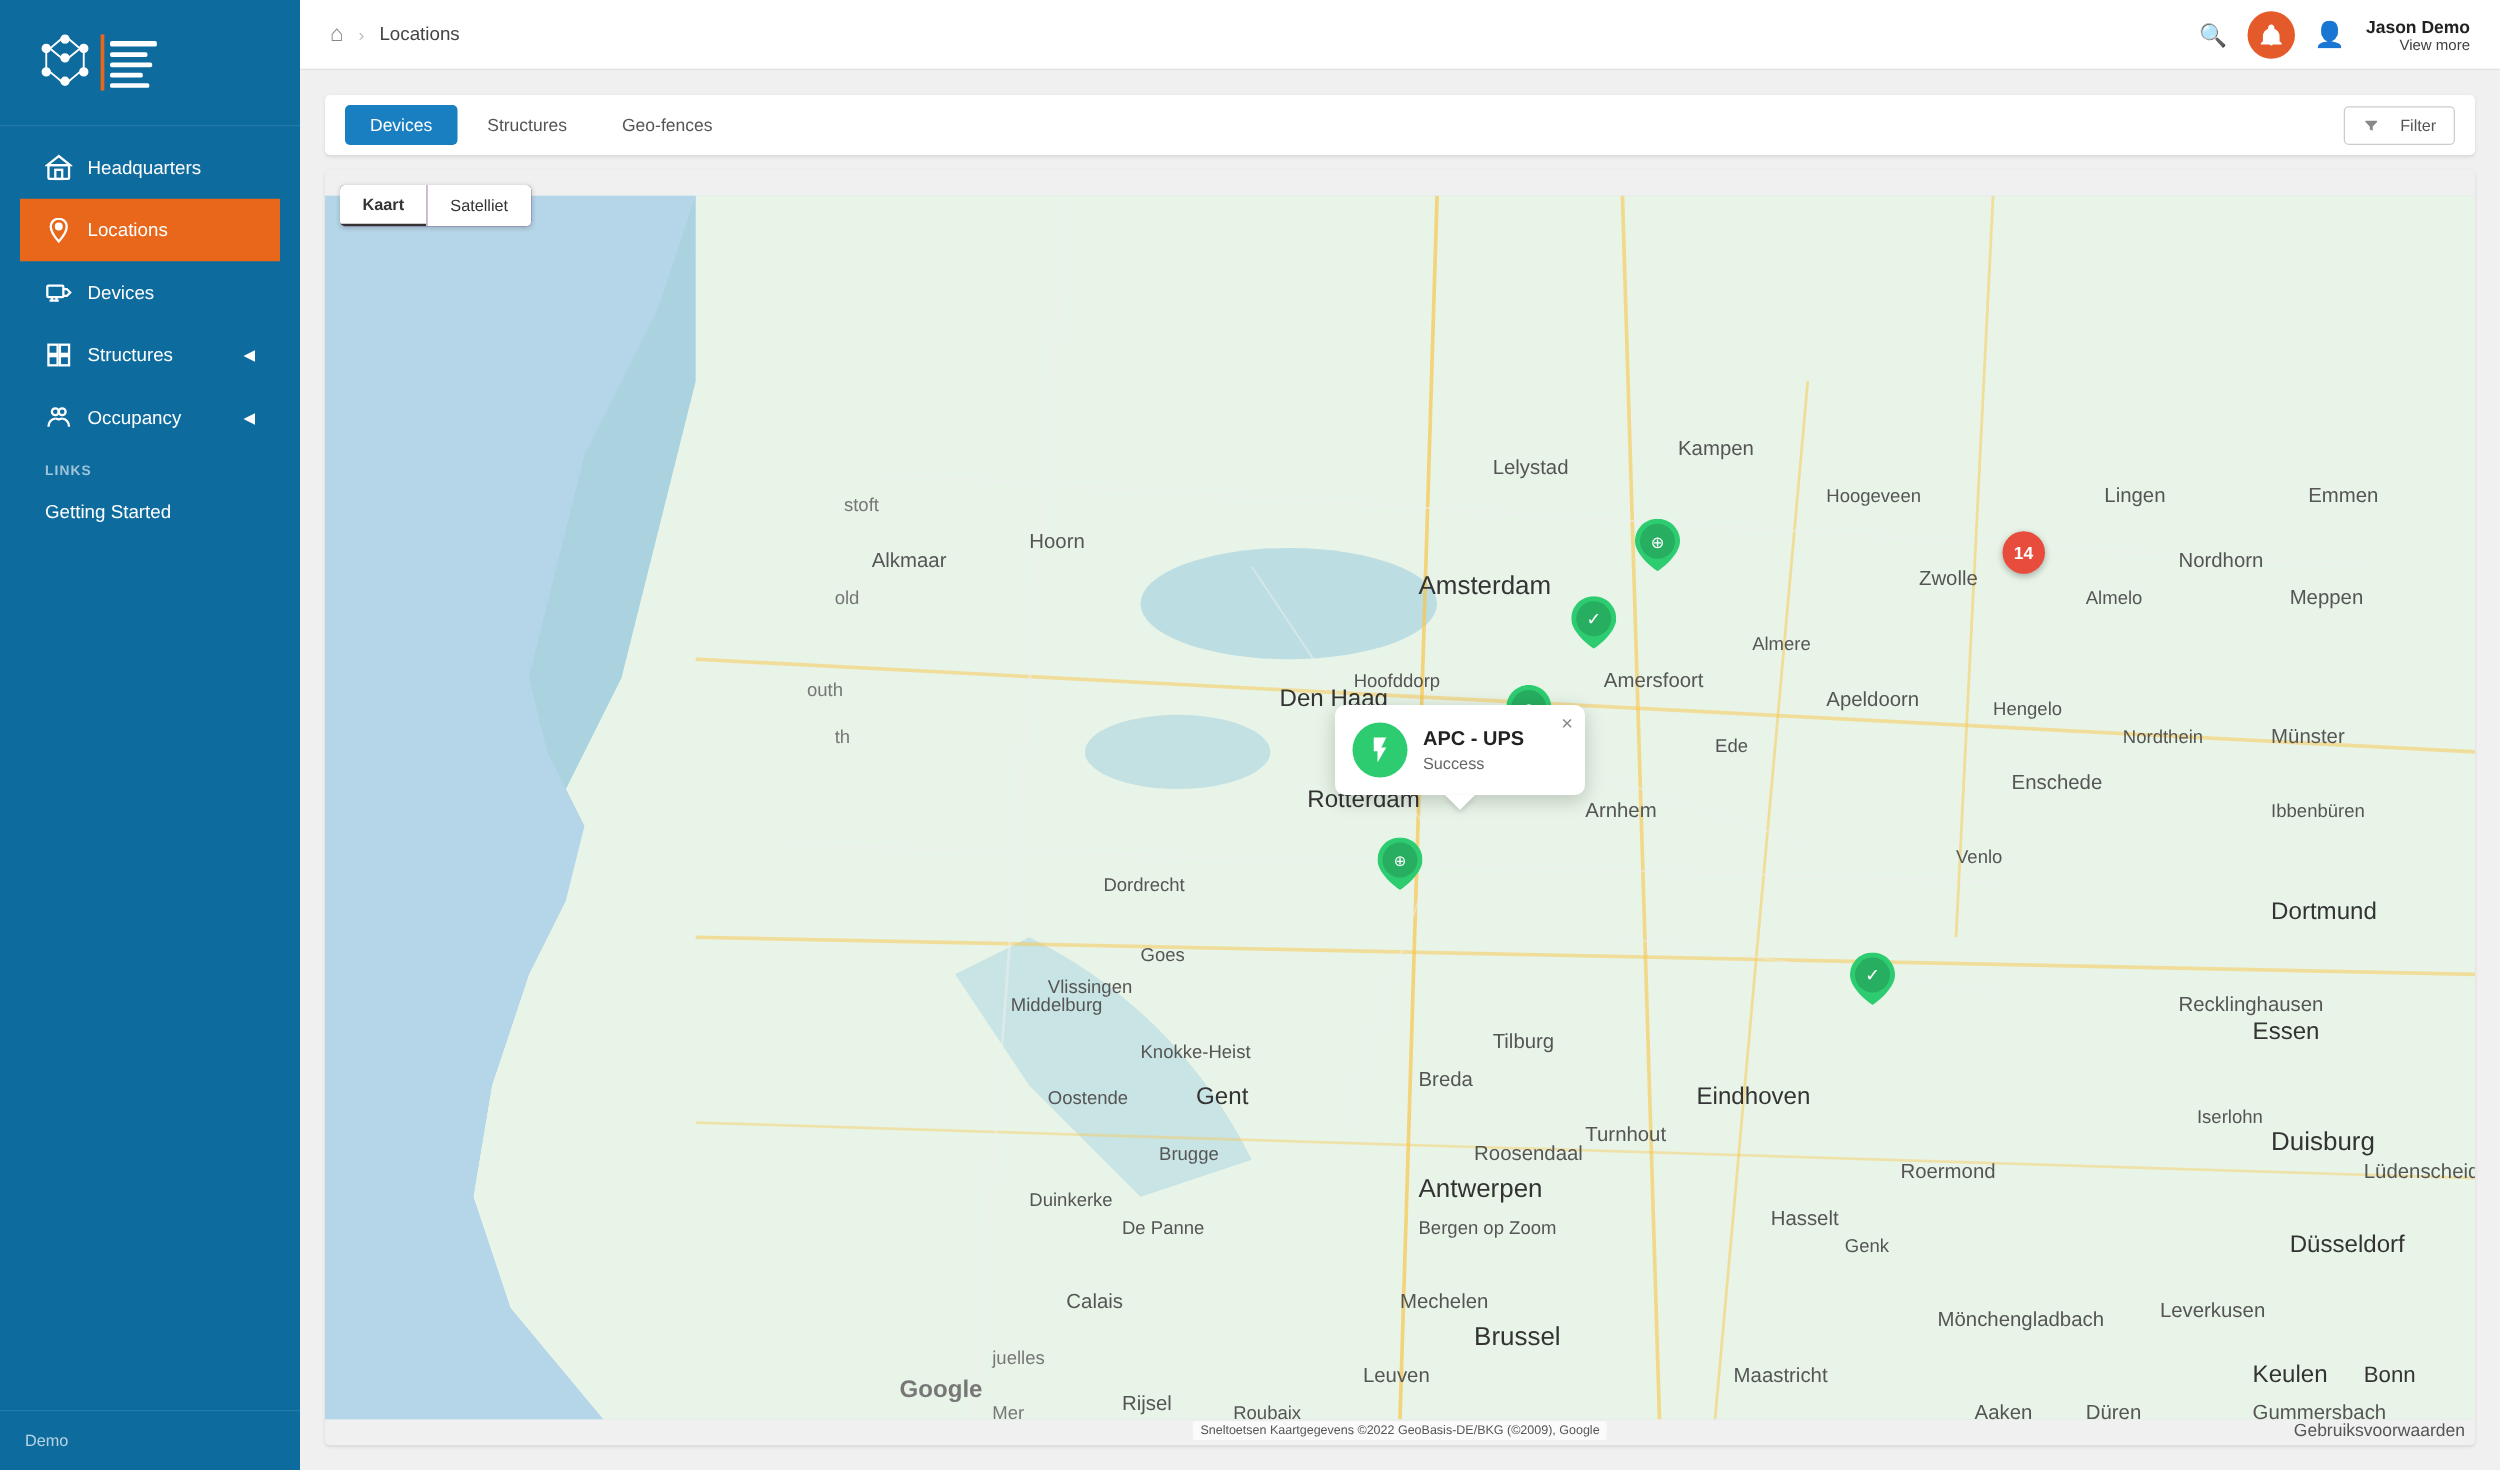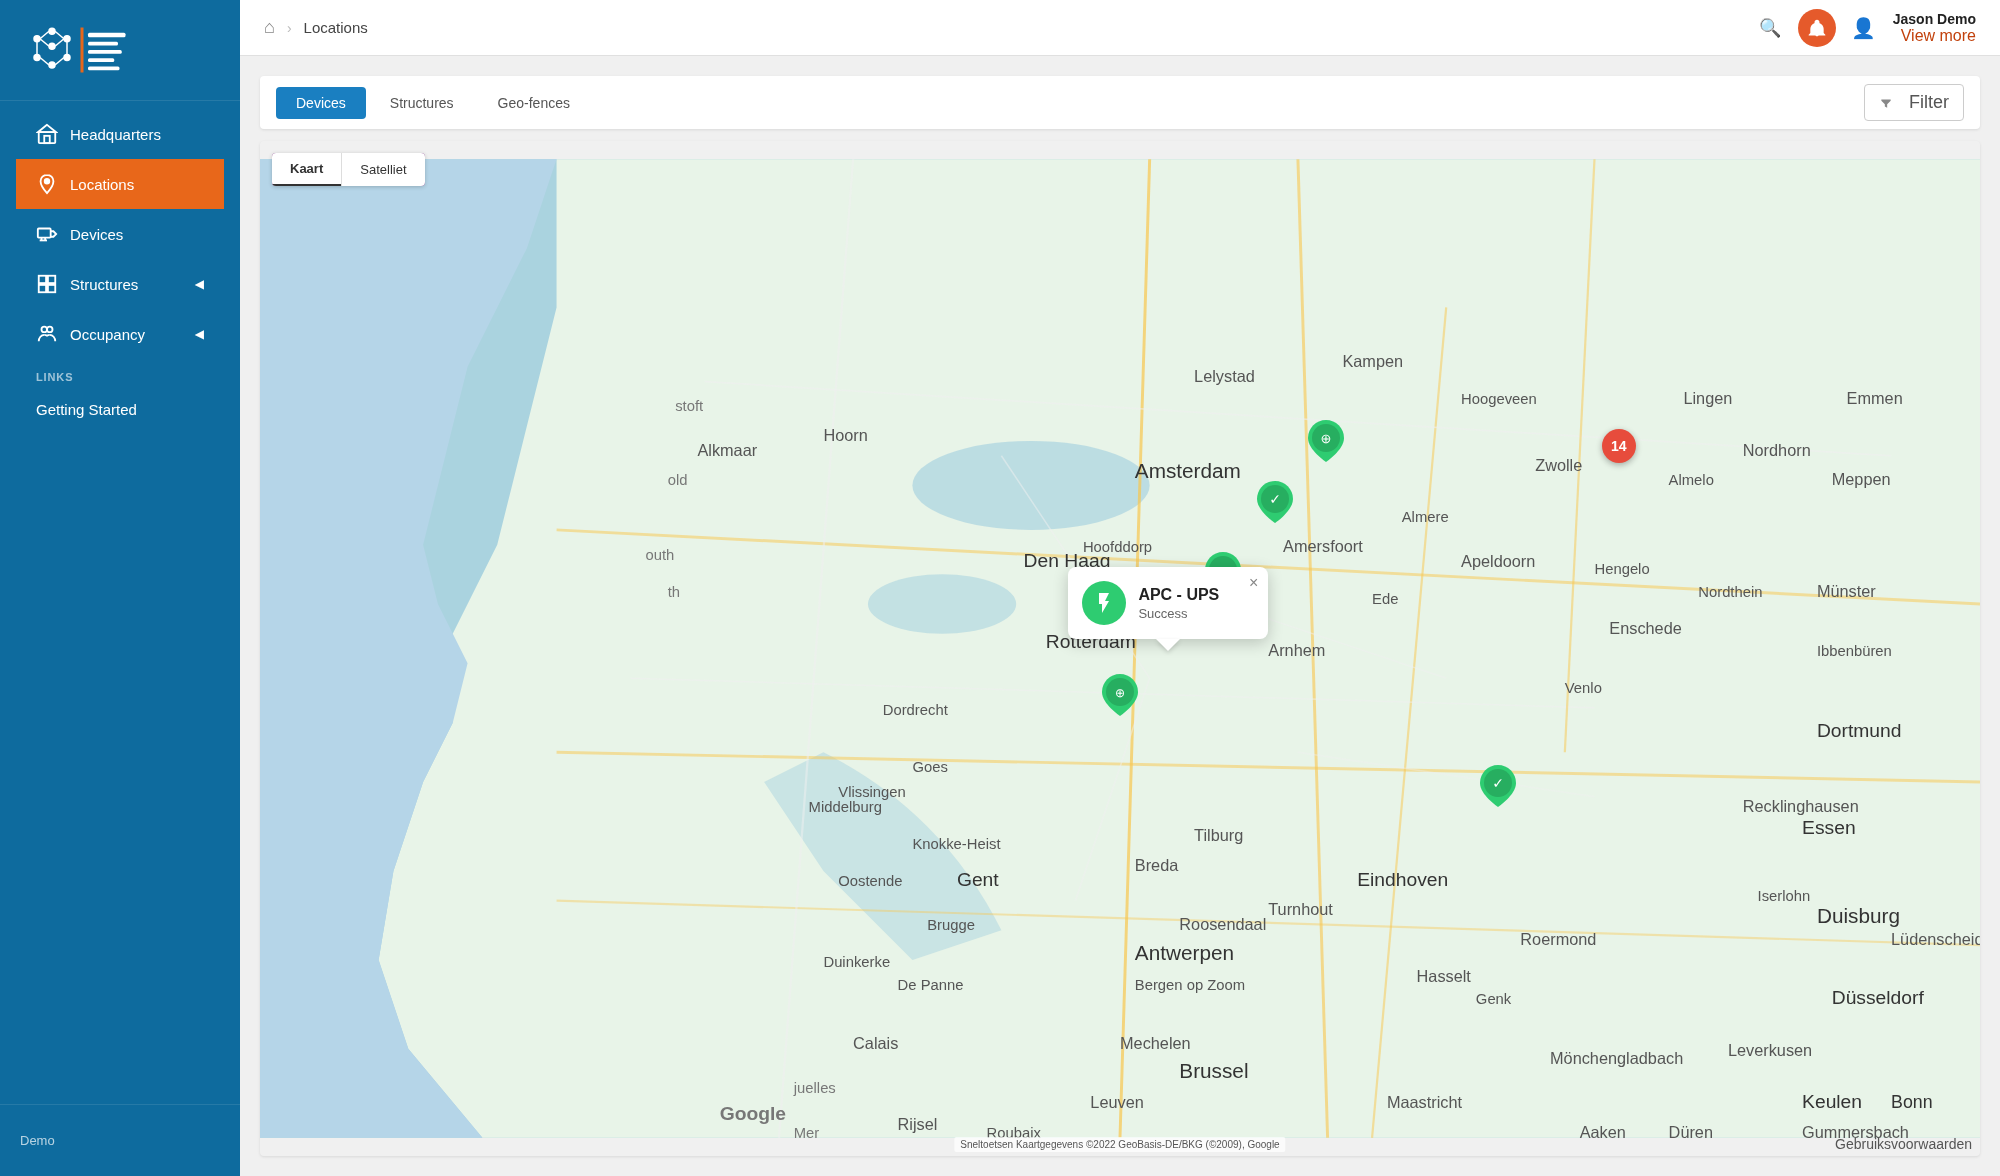--- a/index.html
+++ b/index.html
@@ -39,21 +39,21 @@
     .nav-item .expand-icon { margin-left: auto; font-size: 12px; }
     .sidebar-section-label {
       padding: 12px 20px 4px 20px;
       font-size: 11px;
       font-weight: 700;
       color: rgba(255,255,255,0.6);
       letter-spacing: 0.08em;
       text-transform: uppercase;
     }
     .sidebar-bottom {
-      padding: 28px 20px;
+      padding: 16px 20px;
       font-size: 13px;
       color: rgba(255,255,255,0.7);
       border-top: 1px solid rgba(255,255,255,0.1);
     }
 
     
     .main { flex: 1; display: flex; flex-direction: column; overflow: hidden; }
 
     
     .topbar {
@@ -70,21 +70,21 @@
     .topbar-breadcrumb { font-size: 15px; color: #444; }
     .topbar-spacer { flex: 1; }
     .topbar-search-icon { color: #888; font-size: 18px; cursor: pointer; margin-right: 8px; }
     .topbar-bell {
       width: 38px; height: 38px; background: #e55a2b; border-radius: 50%;
       display: flex; align-items: center; justify-content: center; color: white; font-size: 18px; cursor: pointer; margin-right: 8px;
     }
     .topbar-user-icon { color: #888; font-size: 20px; cursor: pointer; margin-right: 8px; }
     .topbar-user-info { display: flex; flex-direction: column; align-items: flex-end; }
     .topbar-username { font-size: 14px; font-weight: 600; color: #222; }
-    .topbar-viewmore { font-size: 16px; color: #c2410c; cursor: pointer; }
+    .topbar-viewmore { font-size: 12px; color: #404040; cursor: pointer; }
 
     
     .content { flex: 1; padding: 20px; overflow: auto; display: flex; flex-direction: column; gap: 12px; }
 
     
     .tab-bar {
       background: white;
       border-radius: 4px;
       padding: 8px 16px;
       display: flex;
@@ -100,21 +100,21 @@
       cursor: pointer;
       border: none;
       background: transparent;
       color: #555;
     }
     .tab-btn.active { background: #1a7fc1; color: white; }
     .tab-spacer { flex: 1; }
     .filter-btn {
       display: flex; align-items: center; gap: 16px;
       border: 1px solid #ccc; border-radius: 4px; padding: 7px 14px;
-      font-size: 18px; color: #555; cursor: pointer; background: white;
+      font-size: 13px; color: #555; cursor: pointer; background: white;
     }
 
     
     .map-container {
       flex: 1;
       border-radius: 4px;
       overflow: hidden;
       position: relative;
       box-shadow: 0 1px 3px rgba(0,0,0,0.1);
     }

